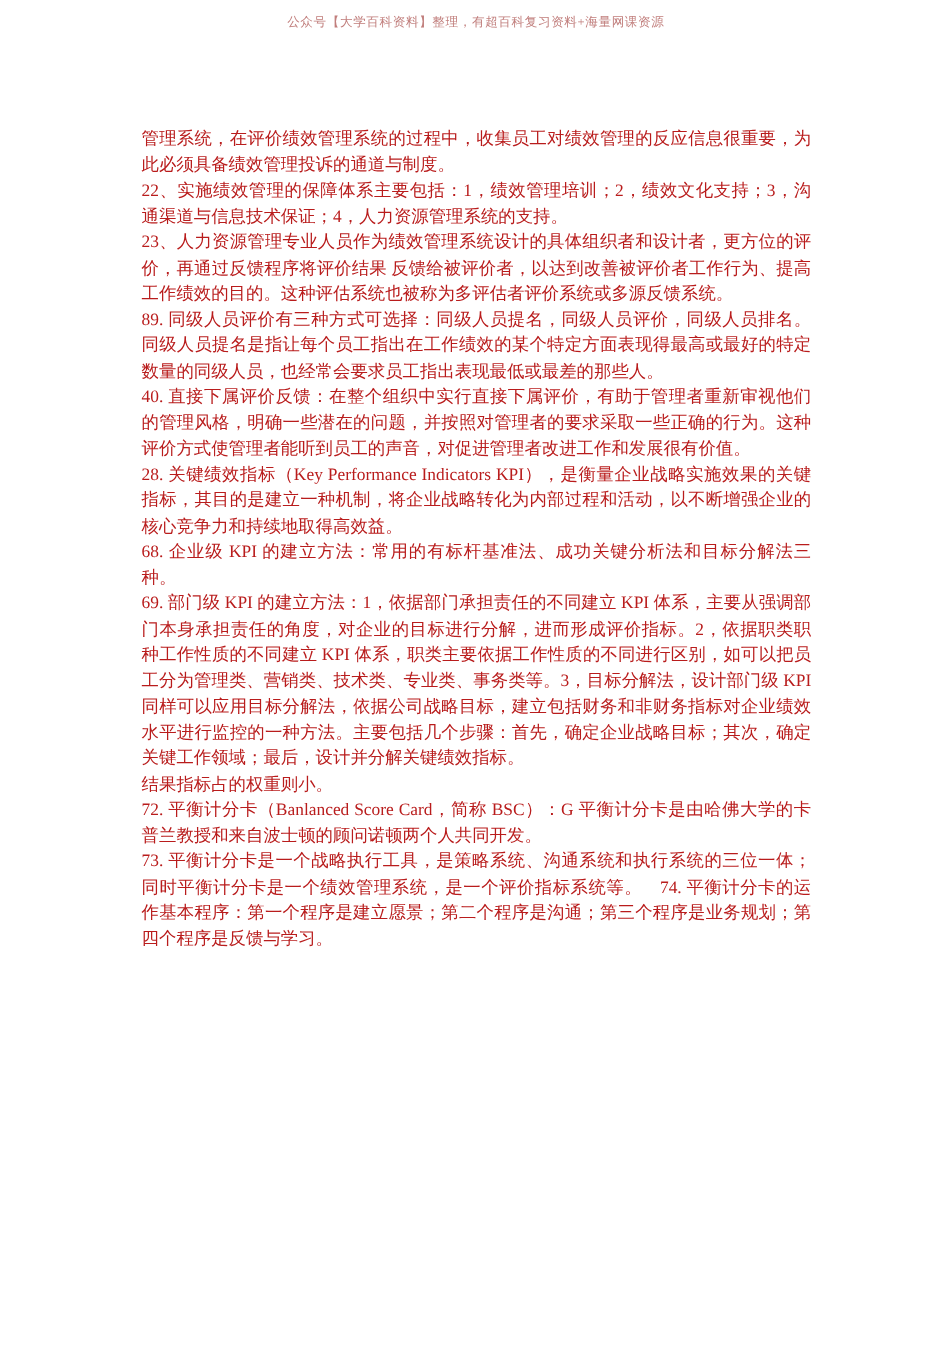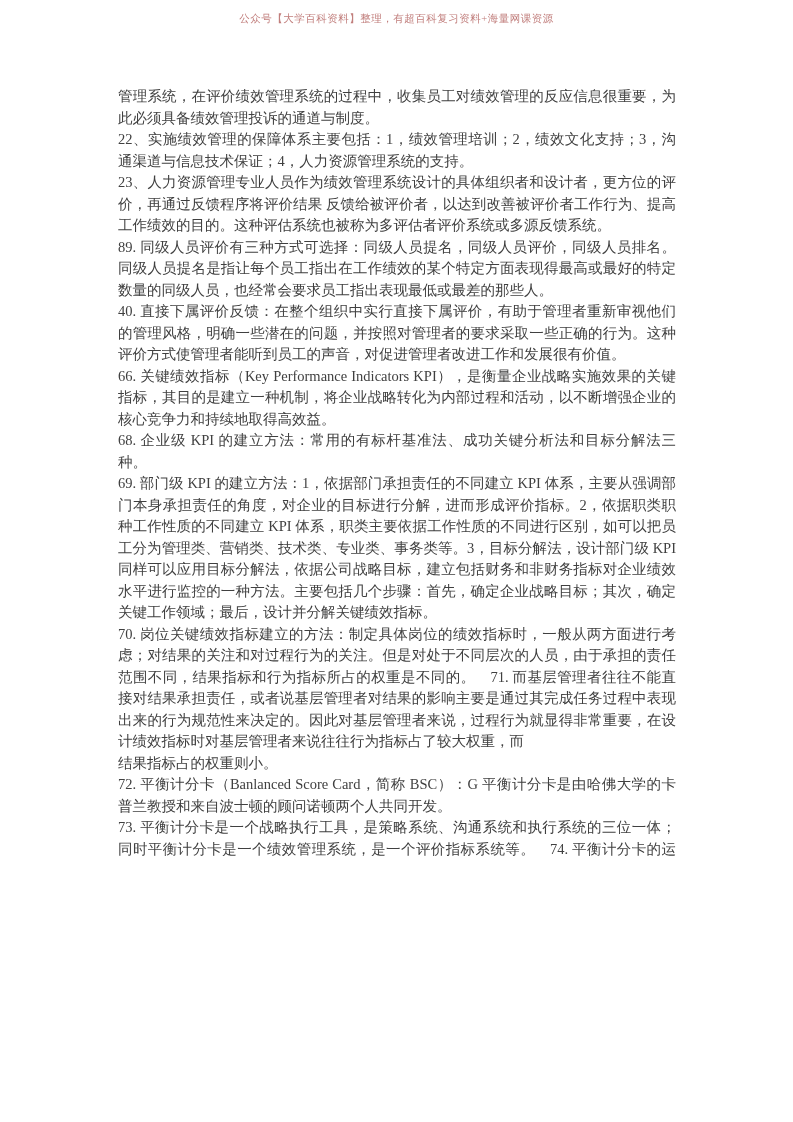--- a/index.html
+++ b/index.html
@@ -47,30 +47,29 @@
     font-size: 12.5px;
   }
 </style>
 </head>
 <body>
 
 <div class="page">
 
   <div class="page-header" style="color: rgb(193, 126, 124);">公众号【大学百科资料】整理，有超百科复习资料+海量网课资源</div>
 
-  <div class="doc-body" style="color: #404040;">
+  <div class="doc-body" style="color: #b91c1c; margin-top: 20px;">
       <p class="para">管理系统，在评价绩效管理系统的过程中，收集员工对绩效管理的反应信息很重要，为此必须具备绩效管理投诉的通道与制度。</p>
       <p class="para">22、实施绩效管理的保障体系主要包括：1，绩效管理培训；2，绩效文化支持；3，沟通渠道与信息技术保证；4，人力资源管理系统的支持。</p>
       <p class="para">23、人力资源管理专业人员作为绩效管理系统设计的具体组织者和设计者，更方位的评价，再通过反馈程序将评价结果 反馈给被评价者，以达到改善被评价者工作行为、提高工作绩效的目的。这种评估系统也被称为多评估者评价系统或多源反馈系统。</p>
       <p class="para">89. 同级人员评价有三种方式可选择：同级人员提名，同级人员评价，同级人员排名。同级人员提名是指让每个员工指出在工作绩效的某个特定方面表现得最高或最好的特定数量的同级人员，也经常会要求员工指出表现最低或最差的那些人。</p>
       <p class="para">40. 直接下属评价反馈：在整个组织中实行直接下属评价，有助于管理者重新审视他们的管理风格，明确一些潜在的问题，并按照对管理者的要求采取一些正确的行为。这种评价方式使管理者能听到员工的声音，对促进管理者改进工作和发展很有价值。</p>
-      <p class="para">66. 关键绩效指标（Key Performance Indicators KPI），是衡量企业战略实施效果的关键指标，其目的是建立一种机制，将企业战略转化为内部过程和活动，以不断增强企业的核心竞争力和持续地取得高效益。</p>
+      <p class="para">28. 关键绩效指标（Key Performance Indicators KPI），是衡量企业战略实施效果的关键指标，其目的是建立一种机制，将企业战略转化为内部过程和活动，以不断增强企业的核心竞争力和持续地取得高效益。</p>
       <p class="para">68. 企业级 KPI 的建立方法：常用的有标杆基准法、成功关键分析法和目标分解法三种。</p>
       <p class="para">69. 部门级 KPI 的建立方法：1，依据部门承担责任的不同建立 KPI 体系，主要从强调部门本身承担责任的角度，对企业的目标进行分解，进而形成评价指标。2，依据职类职种工作性质的不同建立 KPI 体系，职类主要依据工作性质的不同进行区别，如可以把员工分为管理类、营销类、技术类、专业类、事务类等。3，目标分解法，设计部门级 KPI 同样可以应用目标分解法，依据公司战略目标，建立包括财务和非财务指标对企业绩效水平进行监控的一种方法。主要包括几个步骤：首先，确定企业战略目标；其次，确定关键工作领域；最后，设计并分解关键绩效指标。</p>
-      <p class="para">70. 岗位关键绩效指标建立的方法：制定具体岗位的绩效指标时，一般从两方面进行考虑；对结果的关注和对过程行为的关注。但是对处于不同层次的人员，由于承担的责任范围不同，结果指标和行为指标所占的权重是不同的。　71. 而基层管理者往往不能直接对结果承担责任，或者说基层管理者对结果的影响主要是通过其完成任务过程中表现出来的行为规范性来决定的。因此对基层管理者来说，过程行为就显得非常重要，在设计绩效指标时对基层管理者来说往往行为指标占了较大权重，而</p>
       <p class="para">结果指标占的权重则小。</p>
       <p class="para">72. 平衡计分卡（Banlanced Score Card，简称 BSC）：G 平衡计分卡是由哈佛大学的卡普兰教授和来自波士顿的顾问诺顿两个人共同开发。</p>
       <p class="para">73. 平衡计分卡是一个战略执行工具，是策略系统、沟通系统和执行系统的三位一体；同时平衡计分卡是一个绩效管理系统，是一个评价指标系统等。　74. 平衡计分卡的运作基本程序：第一个程序是建立愿景；第二个程序是沟通；第三个程序是业务规划；第四个程序是反馈与学习。</p>
     </div>
 
   <div class="page-footer" style="color: rgb(58, 58, 58);">3</div>
 
 </div>
 
 </body></html>

